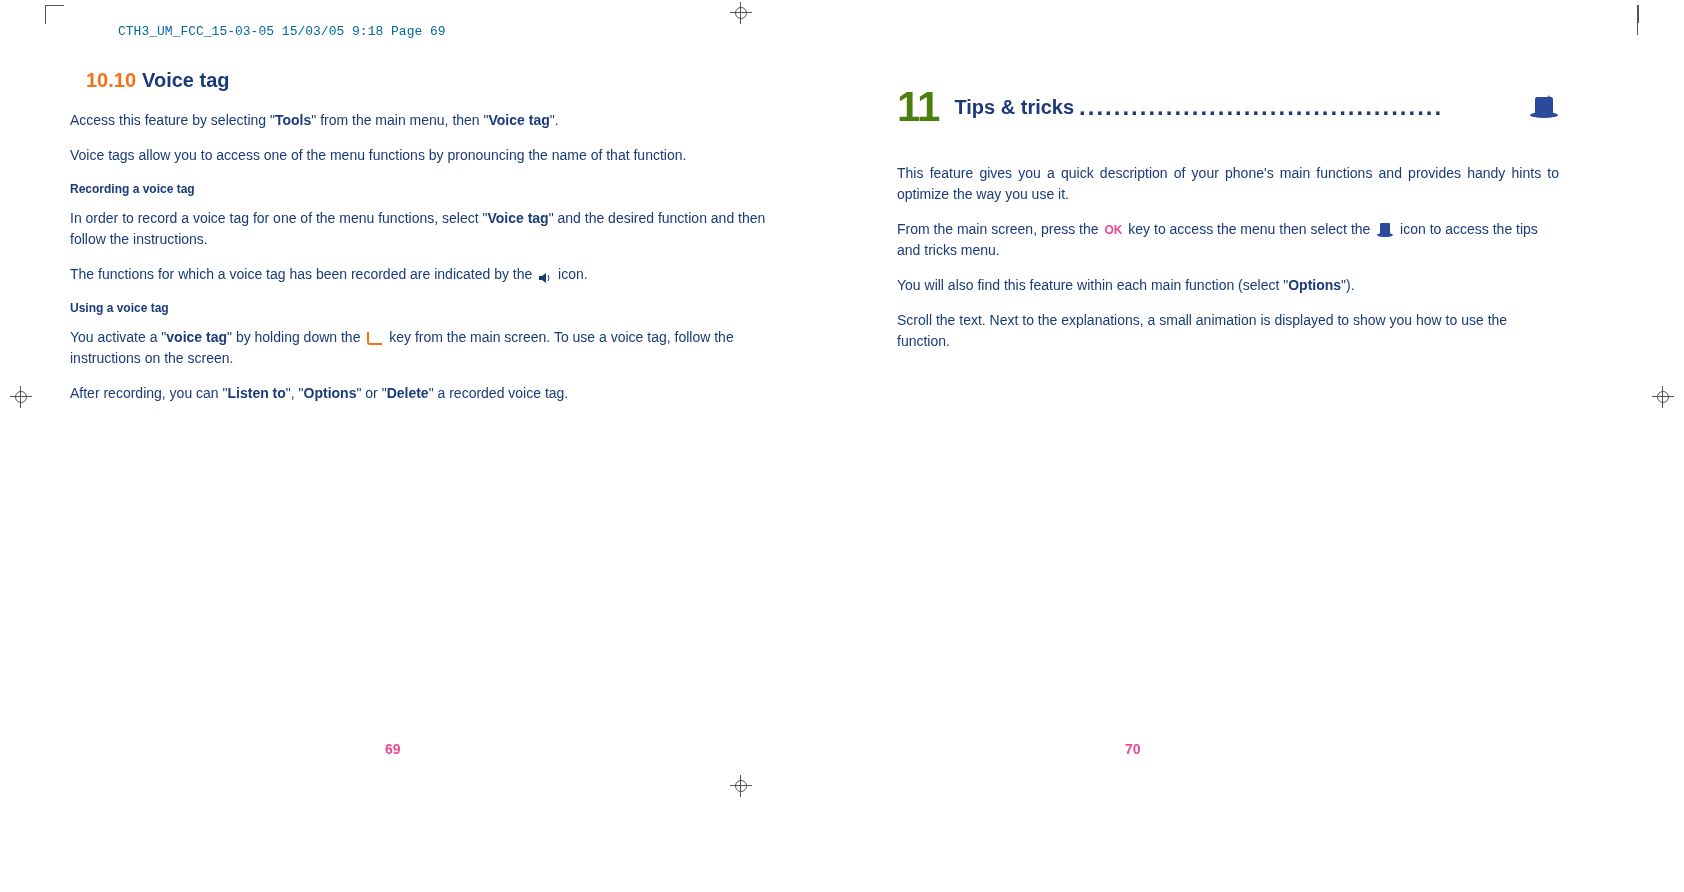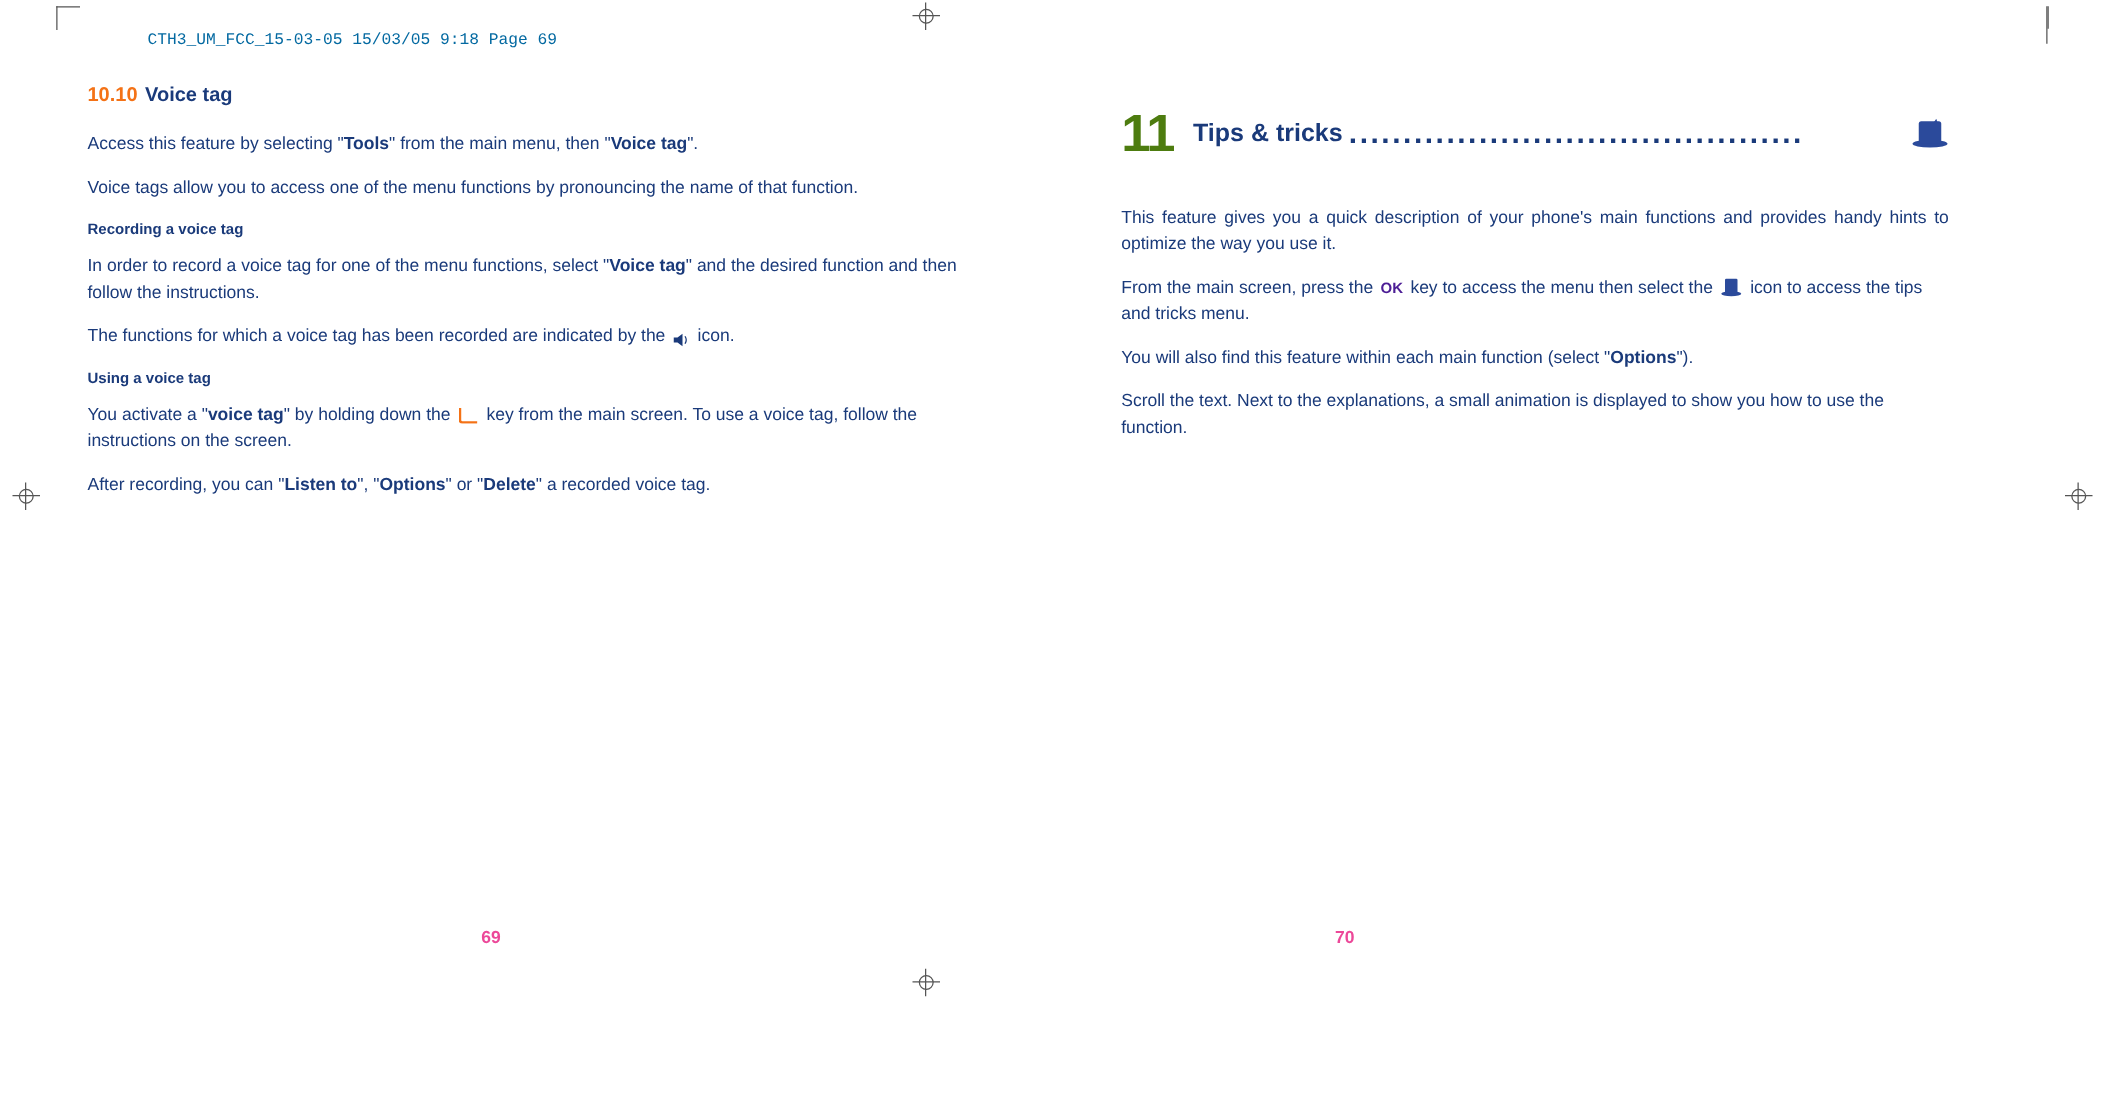--- a/index.html
+++ b/index.html
@@ -81,24 +81,24 @@
     font-size: 14px;
     line-height: 1.5;
   }
   .page-right {
     padding: 0 55px 0 55px;
   }
   .page-right .body {
     text-align: justify;
   }
   .section-head {
-    font-size: 16px;
-    font-weight: bold;
-    color: #1a3a7a;
-    margin: 10px 0 15px 0;
+    font-size: 20px;
+    font-weight: bold;
+    color: #1a3a7a;
+    margin: 10px 0 15px 16px;
   }
   .section-head .num {
     color: #f47216;
     margin-right: 6px;
   }
   p { margin: 0 0 14px 0; }
   .subhead {
     font-weight: bold;
     font-size: 12px;
     margin-bottom: 10px;
@@ -154,39 +154,39 @@
     width: 13px;
     height: 11px;
     border: 2px solid #f47216;
     border-top: none;
     border-right: none;
     border-radius: 0 0 0 3px;
     vertical-align: middle;
     margin: 0 3px;
   }
   .ok-key {
-    color: #4c1d95;
+    color: #ec4899;
     font-weight: bold;
     font-size: 12px;
     margin: 0 2px;
   }
   .hat-small {
     width: 18px;
     height: 16px;
     vertical-align: middle;
   }
   .page-num {
     position: absolute;
     bottom: 135px;
     font-weight: bold;
     font-size: 14px;
     color: #ec4899;
   }
   .pn-left { left: 385px; }
-  .pn-right { left: 1068px; }
+  .pn-right { left: 1125px; }
 </style>
 </head>
 <body>
 
 <div class="crop-corner crop-tl"></div>
 <div class="crop-corner crop-tr"></div>
 <div class="registration reg-top">
     <div class="hline"></div>
     <div class="vline"></div>
     <div class="circ"></div>

